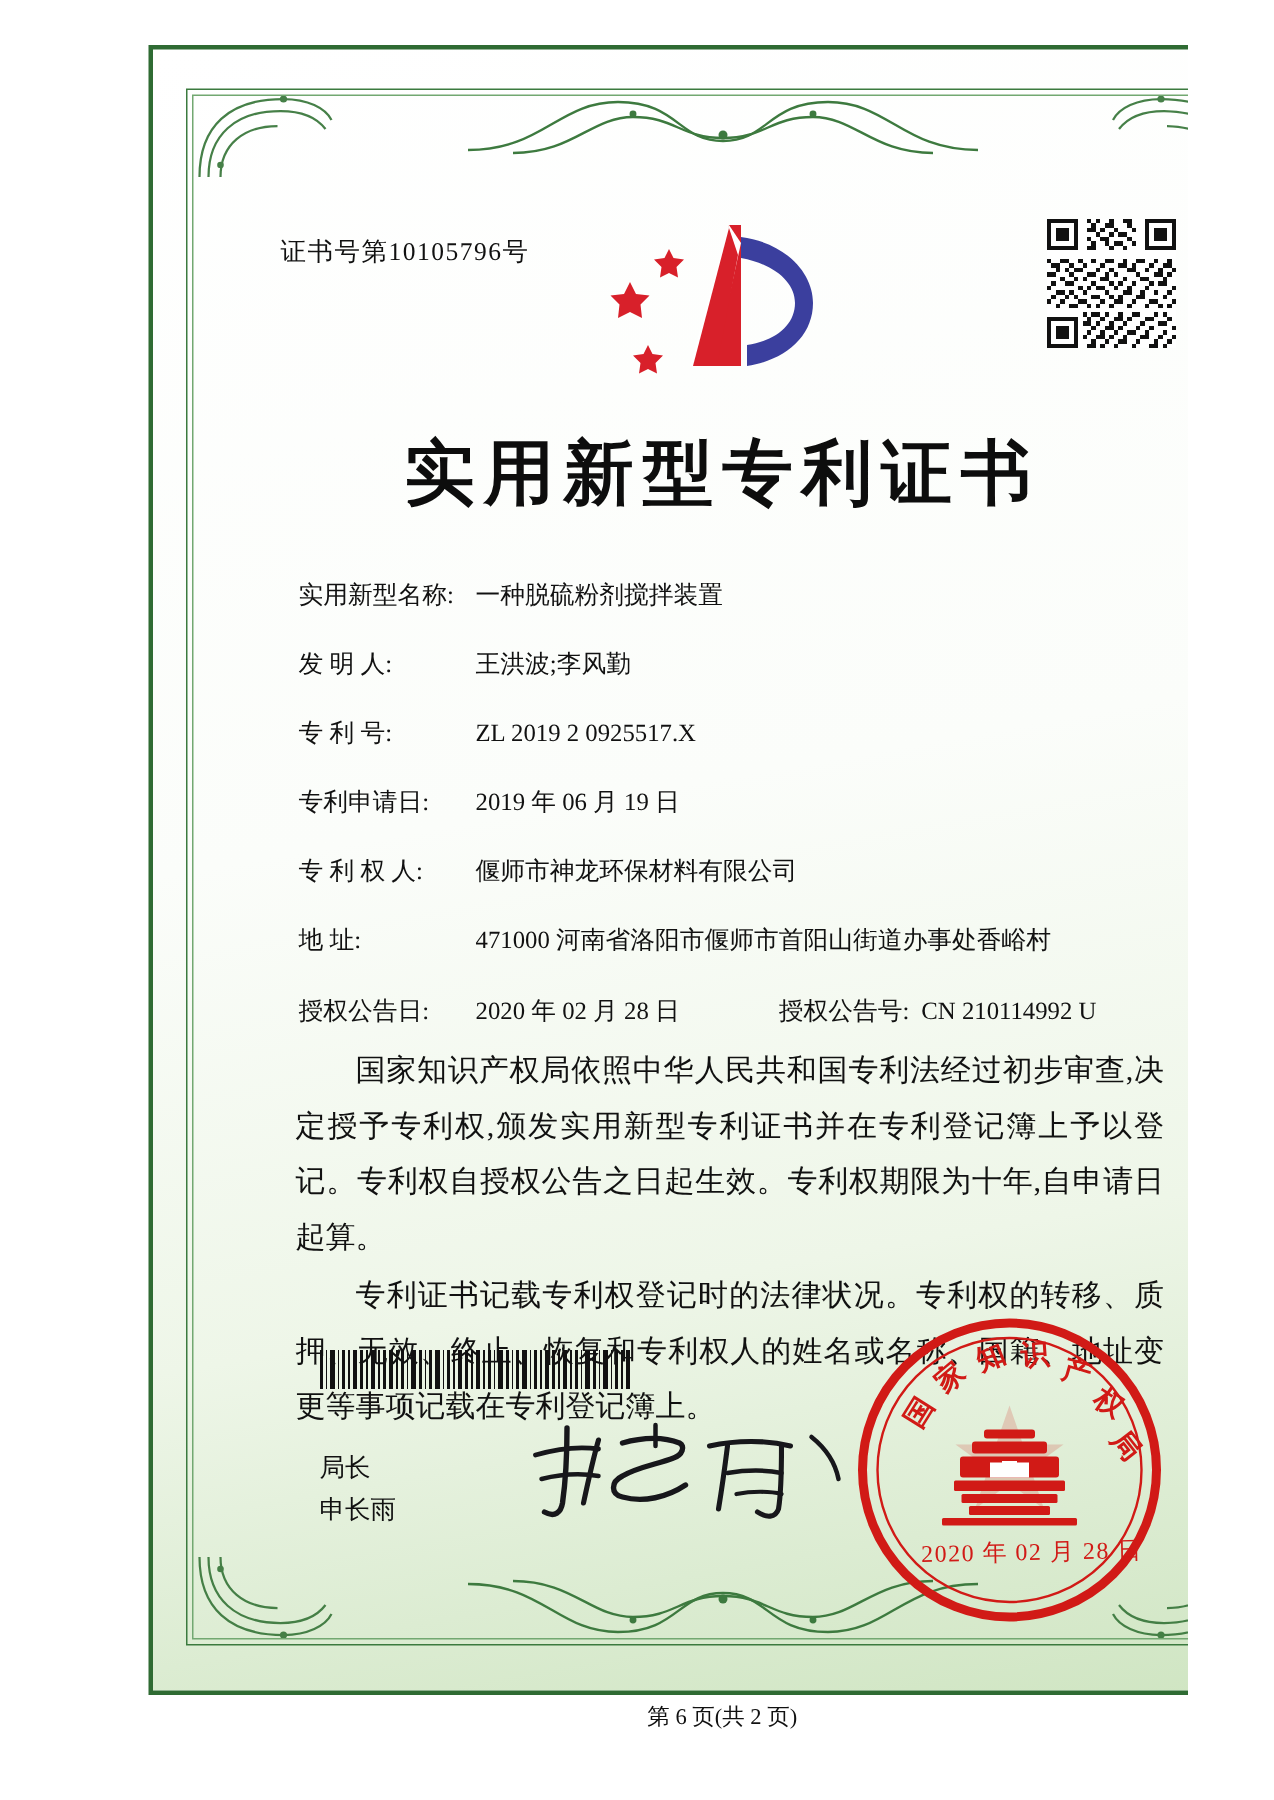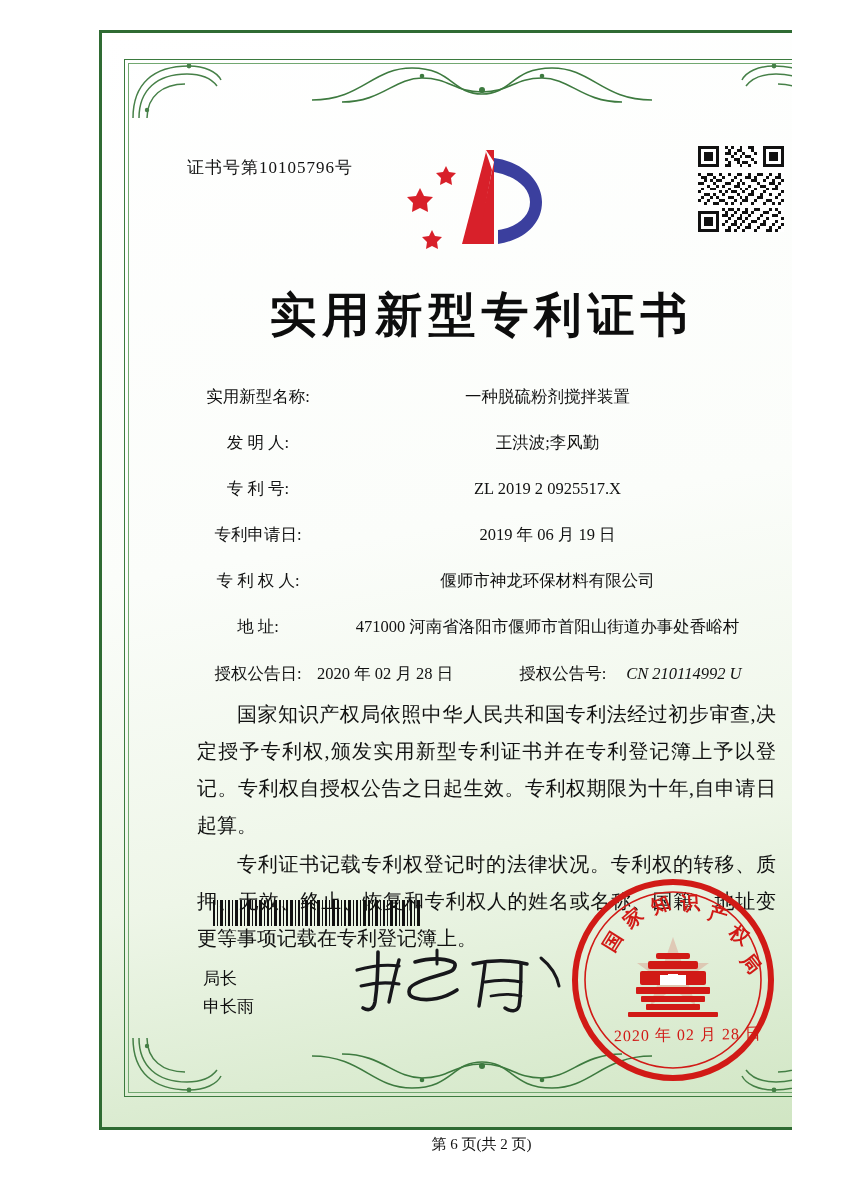--- a/index.html
+++ b/index.html
@@ -119,37 +119,36 @@
     top: 325px;
     right: 60px;
     font-size: 16.5px;
     color: #111;
   }
   .frow {
     display: flex;
     align-items: baseline;
     margin-bottom: 23px;
     line-height: 1.4;
-    text-align: center;
   }
   .flabel {
     width: 118px;
     flex: 0 0 118px;
     letter-spacing: 0px;
     white-space: nowrap;
   }
   .fvalue {
     flex: 1 1 auto;
   }
   .frow.pair .fvalue { flex: 0 0 auto; }
   .frow.pair .flabel2 {
     margin-left: 66px;
     white-space: nowrap;
   }
-  .frow.pair .fvalue2 { margin-left: 20px; font-style: italic; }
+  .frow.pair .fvalue2 { margin-left: 8px; }
 
   
   .paras {
     position: absolute;
     left: 72px;
     right: 62px;
     top: 636px;
     font-size: 20px;
     line-height: 1.85;
     color: #111;
@@ -165,21 +164,21 @@
     position: absolute;
     left: 88px;
     top: 840px;
     width: 210px;
     height: 26px;
   }
 
   
   .sig-label {
     position: absolute;
-    left: 78px;
+    left: 88px;
     top: 905px;
     font-size: 17px;
     line-height: 1.65;
     color: #111;
   }
   .sig-hand {
     position: absolute;
     left: 220px;
     top: 880px;
     width: 230px;

